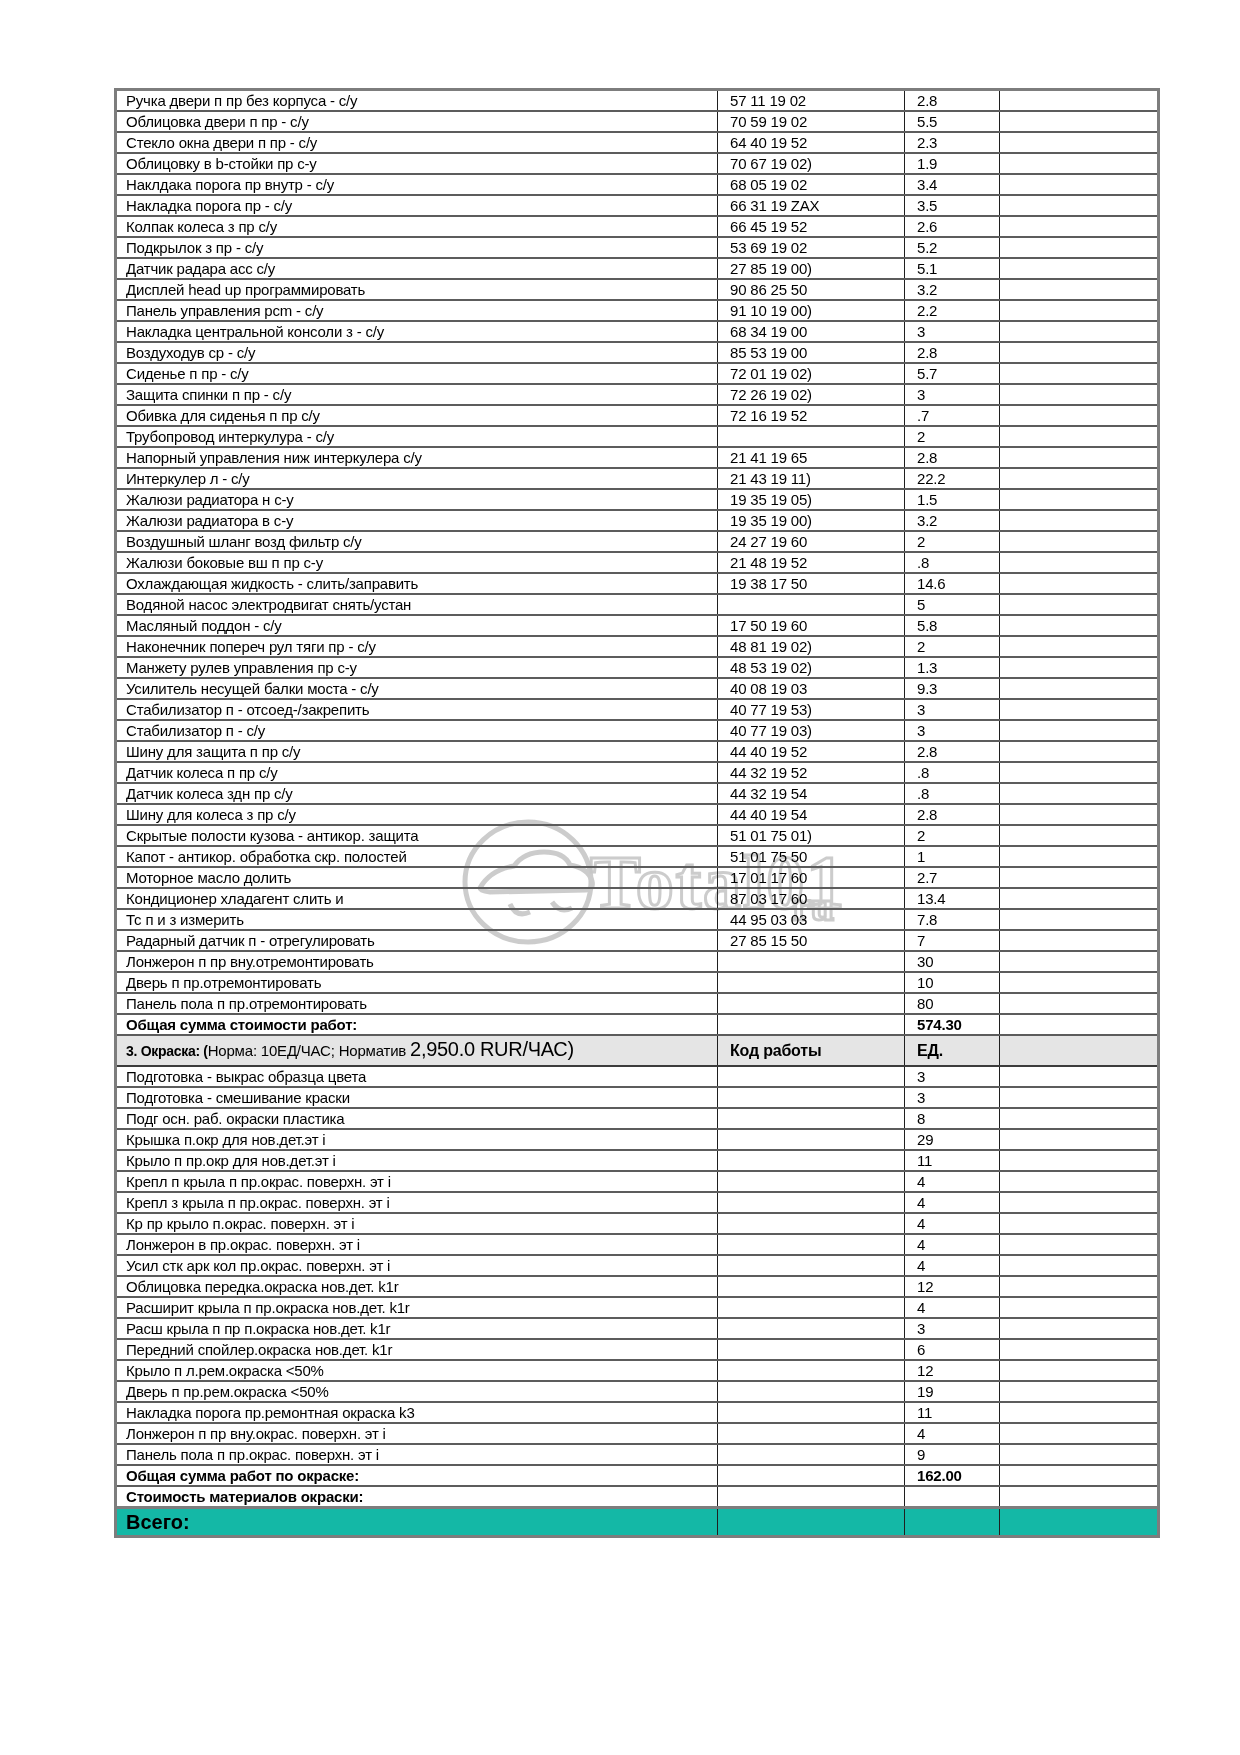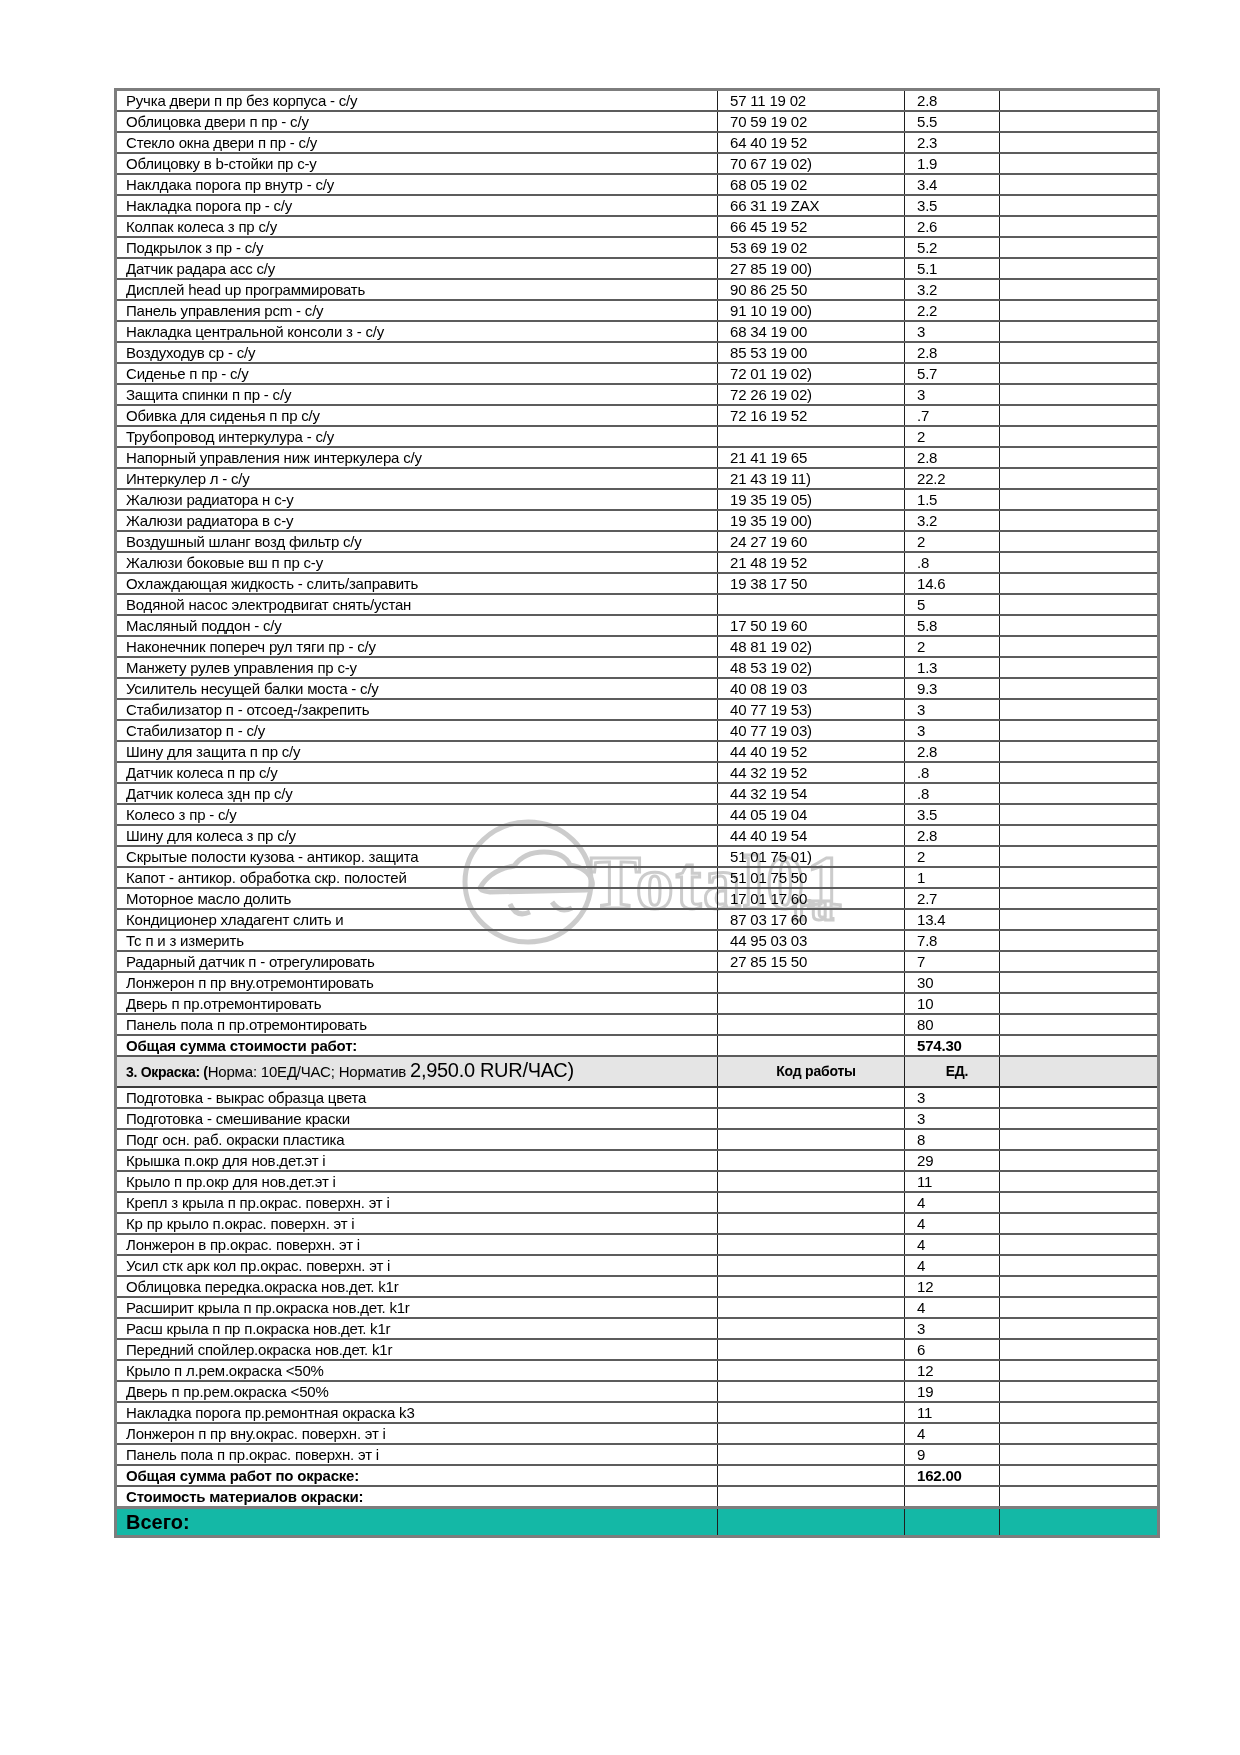--- a/index.html
+++ b/index.html
@@ -46,21 +46,21 @@
     background:#e5e5e5;
     height:27px;line-height:27px;
     border-top:2px solid #3c3c3c;
     border-bottom:2px solid #3c3c3c;
     vertical-align:middle;
   }
   tr.hdr td.desc{padding-left:9px;}
   .h-bold{font-size:14px;font-weight:bold;letter-spacing:-0.3px;}
   .h-norm{font-size:15px;font-weight:normal;letter-spacing:-0.2px;}
   .h-big{font-size:20px;font-weight:normal;letter-spacing:-0.3px;}
-  .h-col{font-size:14px;font-weight:bold;letter-spacing:-0.2px;text-align:center;}
+  .h-col{font-size:16px;font-weight:bold;letter-spacing:-0.2px;}
   tr.grand td{
     background:#14b8a6;
     height:26px;line-height:26px;
     font-size:20px;font-weight:bold;
     border-top:3px solid #7d7d7d;
   }
 </style>
 </head>
 <body>
 
@@ -285,26 +285,20 @@
           <td class="unit">.8</td>
           <td class="extra"></td>
         </tr>
         <tr class="r">
           <td class="desc">Датчик колеса здн пр с/у</td>
           <td class="code">44 32 19 54</td>
           <td class="unit">.8</td>
           <td class="extra"></td>
         </tr>
         <tr class="r">
-          <td class="desc">Колесо з пр - с/у</td>
-          <td class="code">44 05 19 04</td>
-          <td class="unit">3.5</td>
-          <td class="extra"></td>
-        </tr>
-        <tr class="r">
           <td class="desc">Шину для колеса з пр с/у</td>
           <td class="code">44 40 19 54</td>
           <td class="unit">2.8</td>
           <td class="extra"></td>
         </tr>
         <tr class="r">
           <td class="desc">Скрытые полости кузова - антикор. защита</td>
           <td class="code">51 01 75 01)</td>
           <td class="unit">2</td>
           <td class="extra"></td>
@@ -401,20 +395,26 @@
         <tr class="r">
           <td class="desc">Крышка п.окр для нов.дет.эт i</td>
           <td class="code"></td>
           <td class="unit">29</td>
           <td class="extra"></td>
         </tr>
         <tr class="r">
           <td class="desc">Крыло п пр.окр для нов.дет.эт i</td>
           <td class="code"></td>
           <td class="unit">11</td>
+          <td class="extra"></td>
+        </tr>
+        <tr class="r">
+          <td class="desc">Крепл п крыла п пр.окрас. поверхн. эт i</td>
+          <td class="code"></td>
+          <td class="unit">4</td>
           <td class="extra"></td>
         </tr>
         <tr class="r">
           <td class="desc">Крепл з крыла п пр.окрас. поверхн. эт i</td>
           <td class="code"></td>
           <td class="unit">4</td>
           <td class="extra"></td>
         </tr>
         <tr class="r">
           <td class="desc">Кр пр крыло п.окрас. поверхн. эт i</td>

